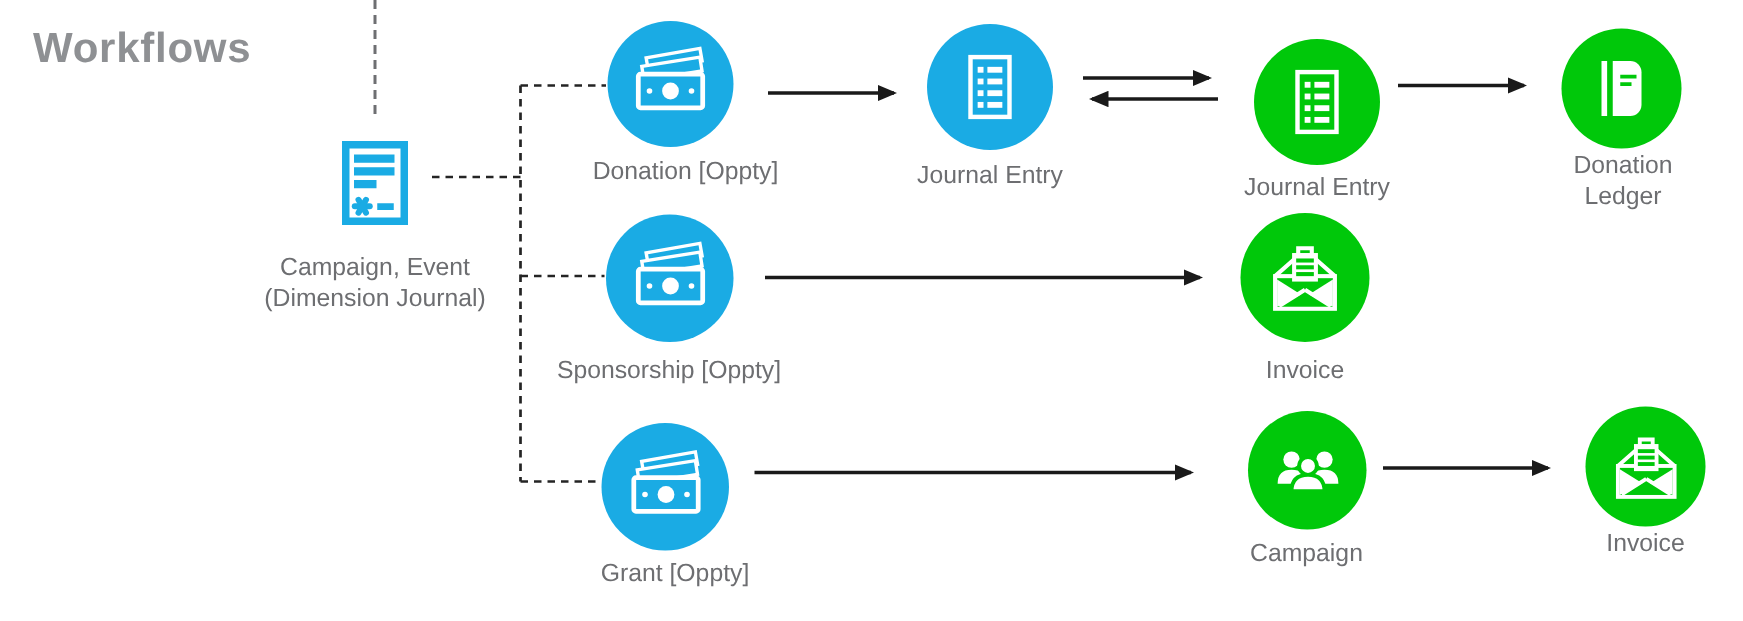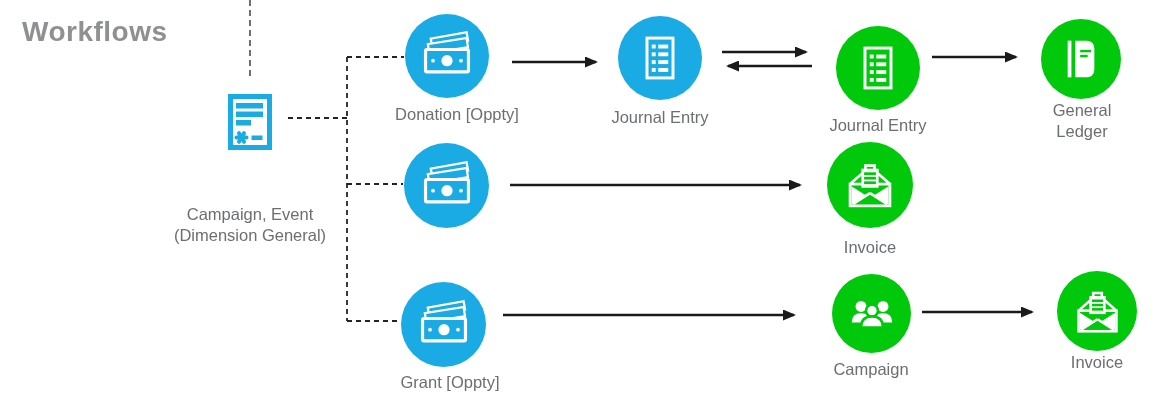--- a/index.html
+++ b/index.html
@@ -15,21 +15,21 @@
   }
   .blue-bg{background:#1AABE4;}
   .green-bg{background:#00C80A;}
   .node-label{
     position:absolute;transform:translateX(-50%);text-align:center;color:#6D6E71;
     font-size:16.5px;line-height:21px;white-space:nowrap;
   }
   .wrap-label{white-space:normal;width:90px;}
   .src-label{
     position:absolute;transform:translateX(-50%);text-align:center;color:#6D6E71;
-    font-size:16.5px;line-height:21px;margin-top:36px;
+    font-size:16.5px;line-height:21px;
   }
   svg.overlay{position:absolute;left:0;top:0;pointer-events:none;}
   .campaign-icon-box{position:absolute;left:228px;top:94px;}
 </style>
 </head>
 <body>
 
 <div id="canvas">
 
   <div class="title">Workflows</div>
@@ -66,21 +66,21 @@
       <g stroke="#1AABE4" stroke-width="4" stroke-linecap="round">
         <line x1="8.5" y1="43.5" x2="18.5" y2="43.5"></line>
         <line x1="11" y1="39.2" x2="16" y2="47.8"></line>
         <line x1="16" y1="39.2" x2="11" y2="47.8"></line>
       </g>
       <rect x="23.5" y="41.5" width="11" height="4.5" fill="#1AABE4"></rect>
     </svg>
   </div>
   <div class="src-label" style="left:250px;top:168px;">
     <div>Campaign, Event</div>
-    <div>(Dimension General)</div>
+    <div>(Dimension Journal)</div>
   </div>
 
   <div class="node-circle blue-bg" style="left:405px;top:14px;width:84px;height:84px;">
     <svg width="56" height="56" viewBox="0 0 60 60">
       <g stroke="#ffffff" fill="#1AABE4">
         <rect x="13" y="8" width="39" height="9" stroke-width="2.4" transform="rotate(-10 32 12)"></rect>
         <rect x="10" y="14" width="42" height="10" stroke-width="2.4" transform="rotate(-9 31 19)"></rect>
         <rect x="7" y="23" width="46" height="24" rx="1.5" stroke-width="3.4"></rect>
       </g>
       <circle cx="30" cy="35" r="6" fill="#ffffff"></circle>
@@ -125,34 +125,35 @@
   <div class="node-label" style="left:878px;top:115px;">Journal Entry</div>
 
   <div class="node-circle green-bg" style="left:1041px;top:19px;width:80px;height:80px;">
     <svg width="50" height="50" viewBox="0 0 60 60">
       <rect x="14" y="8" width="4.5" height="44" fill="#ffffff"></rect>
       <path d="M23,8 h14 a9,9 0 0 1 9,9 v26 a9,9 0 0 1 -9,9 h-14 Z" fill="#ffffff"></path>
       <rect x="29" y="19" width="13" height="3" fill="#00C80A"></rect>
       <rect x="29" y="25" width="9" height="3" fill="#00C80A"></rect>
     </svg>
   </div>
-  <div class="node-label wrap-label" style="left:1082px;top:100px;">General Ledger</div>
+  <div class="node-label wrap-label" style="left:1082px;top:100px;">Donation Ledger</div>
 
   <div class="node-circle blue-bg" style="left:404px;top:143px;width:85px;height:85px;">
     <svg width="56" height="56" viewBox="0 0 60 60">
       <g stroke="#ffffff" fill="#1AABE4">
         <rect x="13" y="8" width="39" height="9" stroke-width="2.4" transform="rotate(-10 32 12)"></rect>
         <rect x="10" y="14" width="42" height="10" stroke-width="2.4" transform="rotate(-9 31 19)"></rect>
         <rect x="7" y="23" width="46" height="24" rx="1.5" stroke-width="3.4"></rect>
       </g>
       <circle cx="30" cy="35" r="6" fill="#ffffff"></circle>
       <circle cx="15" cy="35" r="2" fill="#ffffff"></circle>
       <circle cx="45" cy="35" r="2" fill="#ffffff"></circle>
     </svg>
   </div>
+  <div class="node-label" style="left:446px;top:237px;">Sponsorship [Oppty]</div>
 
   <div class="node-circle green-bg" style="left:827px;top:142px;width:86px;height:86px;">
     <svg width="58" height="58" viewBox="0 0 64 64">
       <g stroke="#ffffff" stroke-width="3" fill="none">
         <path d="M10,31 L27,16 M54,31 L37,16"></path>
         <path d="M27,16 L27,10.5 L37,10.5 L37,16"></path>
         <rect x="10" y="31" width="44" height="24"></rect>
       </g>
       <rect x="22.5" y="14" width="19" height="21" fill="#ffffff"></rect>
       <rect x="25.5" y="18" width="13" height="3" fill="#00C80A"></rect>

